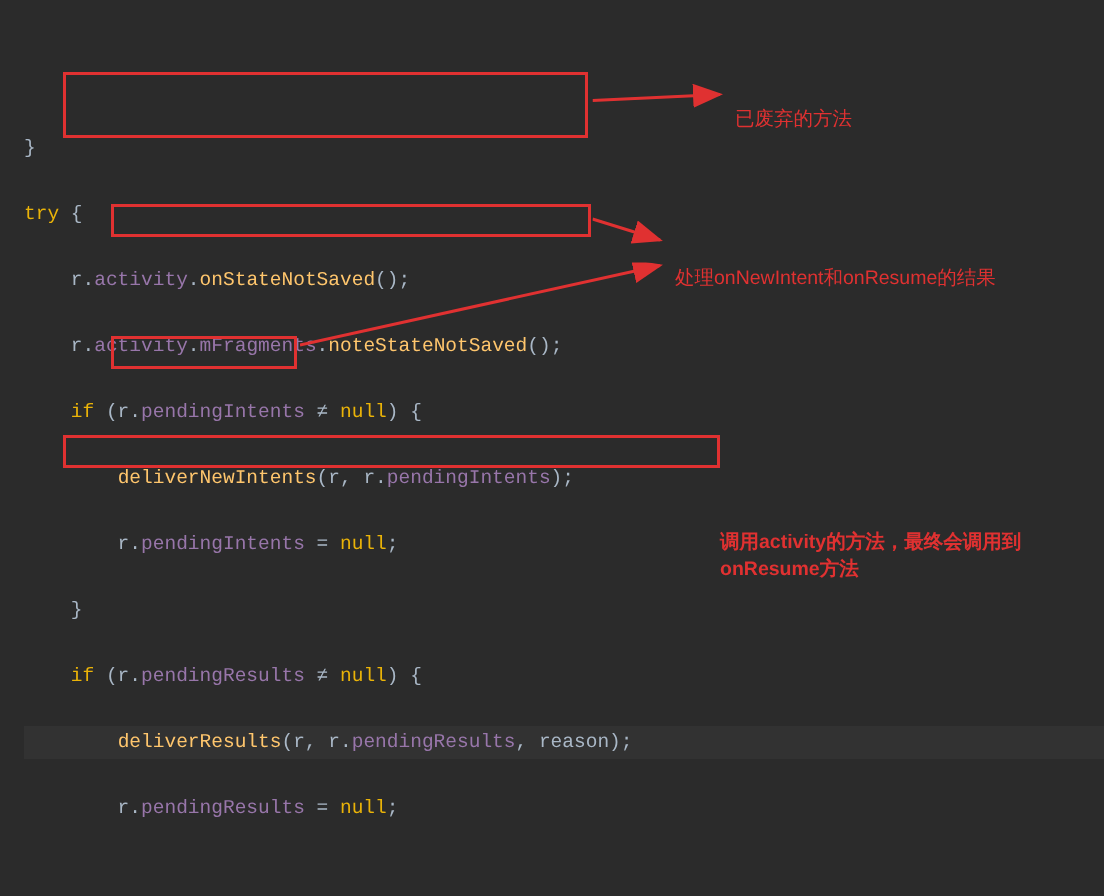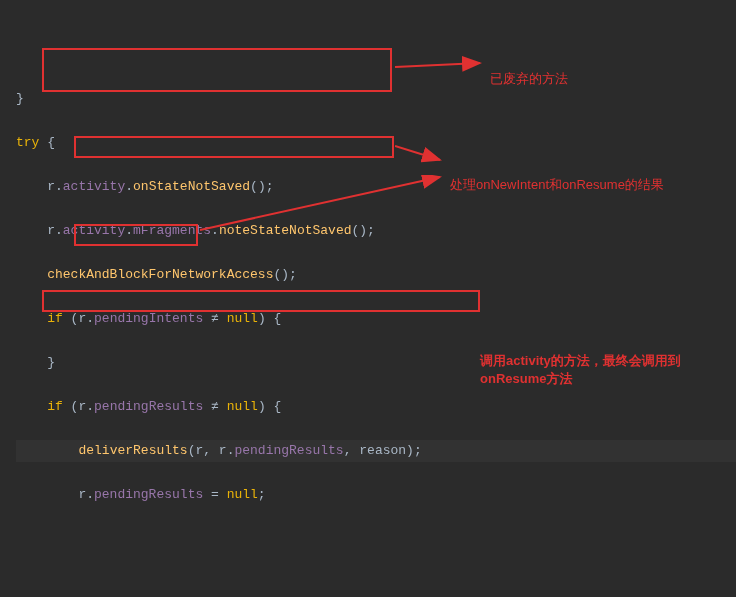--- a/index.html
+++ b/index.html
@@ -51,22 +51,23 @@
 </head>
 <body>
 
 
 
 <div class="code-area">
 <div class="line"><span class="c-default">}</span></div>
 <div class="line"><span class="c-keyword">try</span><span class="c-default"> {</span></div>
 <div class="line"><span class="c-default">    r.</span><span class="c-field">activity</span><span class="c-default">.</span><span class="c-method">onStateNotSaved</span><span class="c-default">();</span></div>
 <div class="line"><span class="c-default">    r.</span><span class="c-field">activity</span><span class="c-default">.</span><span class="c-field">mFragments</span><span class="c-default">.</span><span class="c-method">noteStateNotSaved</span><span class="c-default">();</span></div>
-<div class="line"><span class="c-method">    checkAndBlockForNetworkAccess</span><span class="c-default">();</span></div>
 <div class="line"><span class="c-keyword">    if</span><span class="c-default"> (r.</span><span class="c-field">pendingIntents</span><span class="c-default"> ≠ </span><span class="c-keyword">null</span><span class="c-default">) {</span></div>
+<div class="line"><span class="c-default">        </span><span class="c-method">deliverNewIntents</span><span class="c-default">(r, r.</span><span class="c-field">pendingIntents</span><span class="c-default">);</span></div>
+<div class="line"><span class="c-default">        r.</span><span class="c-field">pendingIntents</span><span class="c-default"> = </span><span class="c-keyword">null</span><span class="c-default">;</span></div>
 <div class="line"><span class="c-default">    }</span></div>
 <div class="line"><span class="c-keyword">    if</span><span class="c-default"> (r.</span><span class="c-field">pendingResults</span><span class="c-default"> ≠ </span><span class="c-keyword">null</span><span class="c-default">) {</span></div>
 <div class="line highlighted"><span class="c-default">        </span><span class="c-method">deliverResults</span><span class="c-default">(r, r.</span><span class="c-field">pendingResults</span><span class="c-default">, reason);</span></div>
 <div class="line"><span class="c-default">        r.</span><span class="c-field">pendingResults</span><span class="c-default"> = </span><span class="c-keyword">null</span><span class="c-default">;</span></div>
 
 
 
 
 
 

